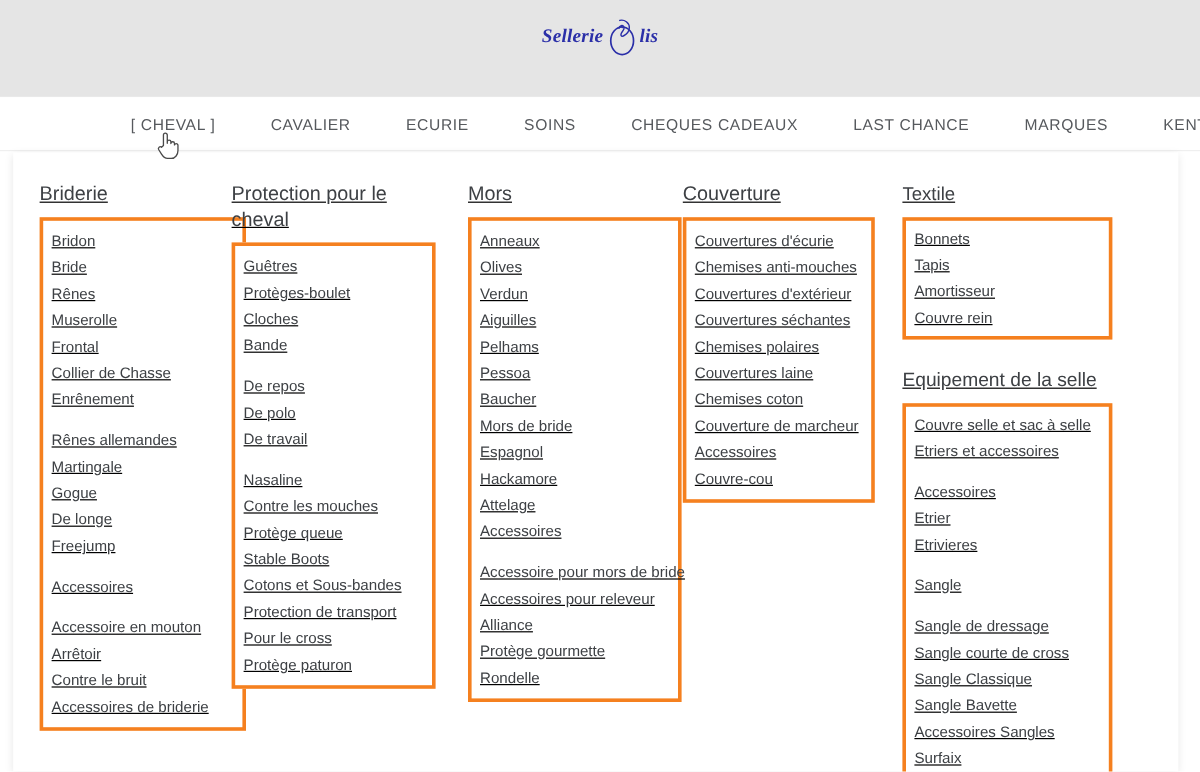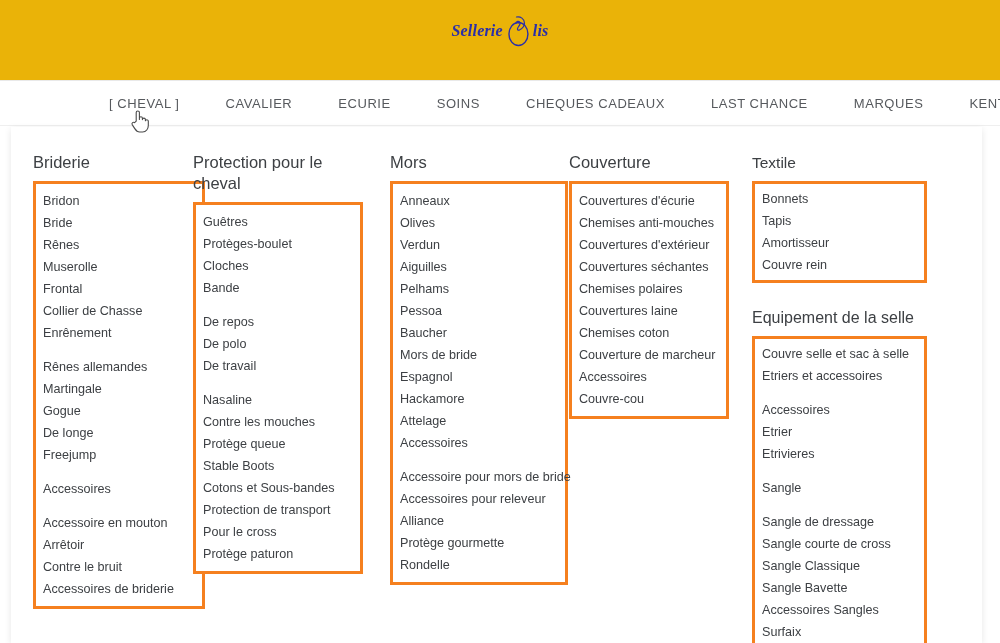--- a/index.html
+++ b/index.html
@@ -16,21 +16,21 @@
     width: 1000px;
     height: 643px;
     background: #ffffff;
   }
 
   
   .site-header {
     position: absolute;
     left: 0; top: 0;
     width: 1000px; height: 81px;
-    background: #eab308;
+    background: #e5e5e5;
     border-bottom: 1px solid #e9e9e9;
   }
   .logo-wrap {
     position: absolute;
     left: 50%;
     top: 14px;
     transform: translateX(-50%);
     display: flex;
     align-items: center;
     white-space: nowrap;
@@ -91,20 +91,21 @@
 
   .mega-cols {
     position: relative;
     width: 100%;
     height: 100%;
   }
 
   .mega-col {
     position: absolute;
     top: 0;
+    text-decoration: underline;
   }
   .col-0 { left:  22px; width: 172px; }
   .col-1 { left: 182px; width: 170px; }
   .col-2 { left: 379px; width: 178px; }
   .col-3 { left: 558px; width: 160px; }
   .col-4 { left: 741px; width: 175px; }
 
   .group-title {
     font-size: 16.5px;
     color: #3d4044;

